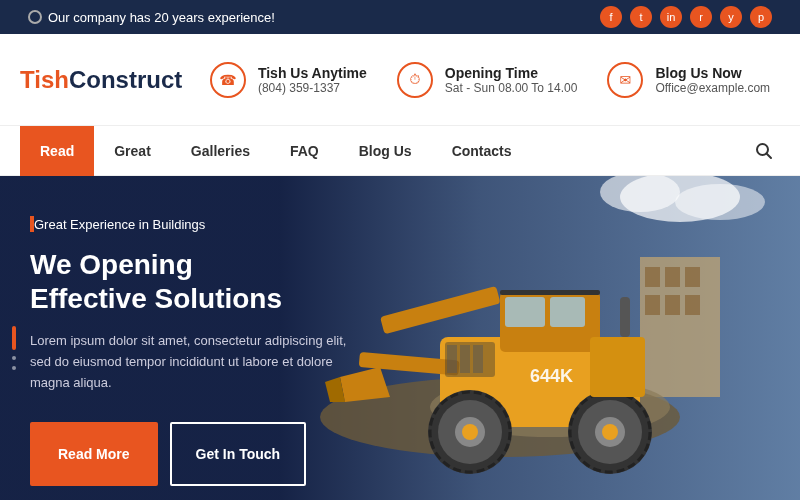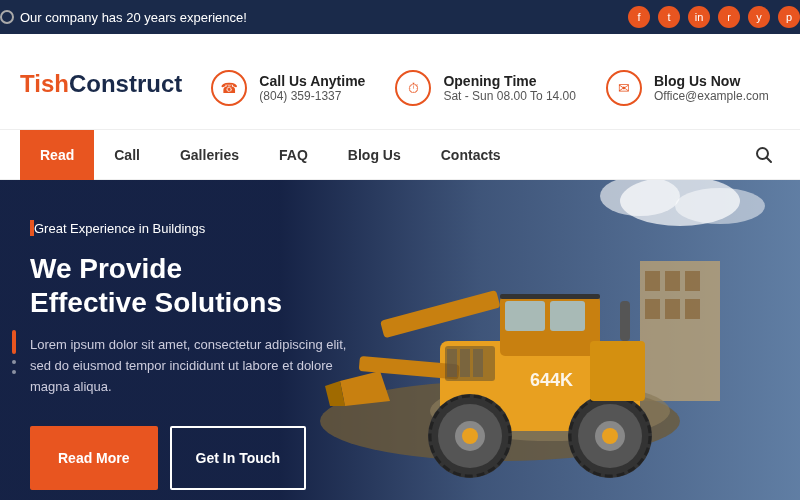--- a/index.html
+++ b/index.html
@@ -5,21 +5,21 @@
     * { margin: 0; padding: 0; box-sizing: border-box; }
     body { font-family: Arial, sans-serif; width: 800px; height: 500px; overflow: hidden; }
 
     
     .top-bar {
       background: #1a2a4a;
       color: white;
       display: flex;
       justify-content: space-between;
       align-items: center;
-      padding: 6px 0;
+      padding: 6px 28px;
       font-size: 13px;
       height: 34px;
     }
     .top-bar-left {
       display: flex;
       align-items: center;
       gap: 6px;
     }
     .top-bar-right {
       display: flex;
@@ -43,25 +43,24 @@
       height: 14px;
       border: 2px solid #aaa;
       border-radius: 50%;
       display: inline-block;
     }
 
     
     .contact-bar {
       background: white;
       display: flex;
-      align-items: flex-start;
+      align-items: center;
       padding: 12px 20px;
-      height: 72px;
+      height: 92px;
       border-bottom: 1px solid #eee;
-      margin-top: 24px;
     }
     .logo {
       flex: 0 0 180px;
       font-size: 24px;
       font-weight: bold;
     }
     .logo-tish { color: #e85520; }
     .logo-construct { color: #1a2a4a; }
 
     .contact-items {
@@ -285,21 +284,21 @@
 </div>
 
 <div class="contact-bar">
   <div class="logo">
     <span class="logo-tish">Tish</span><span class="logo-construct">Construct</span>
   </div>
   <div class="contact-items">
     <div class="contact-item">
       <div class="contact-icon">☎</div>
       <div>
-        <div class="contact-title">Call Us Anytime</div>
+        <div class="contact-title">Tish Us Anytime</div>
         <div class="contact-sub">(804) 359-1337</div>
       </div>
     </div>
     <div class="contact-item">
       <div class="contact-icon">⏱</div>
       <div>
         <div class="contact-title">Opening Time</div>
         <div class="contact-sub">Sat - Sun 08.00 To 14.00</div>
       </div>
     </div>
@@ -309,21 +308,21 @@
         <div class="contact-title">Blog Us Now</div>
         <div class="contact-sub">Office@example.com</div>
       </div>
     </div>
   </div>
 </div>
 
 <div class="navbar">
   <div class="nav-items">
     <div class="nav-item active">Read</div>
-    <div class="nav-item">Call</div>
+    <div class="nav-item">Great</div>
     <div class="nav-item">Galleries</div>
     <div class="nav-item">FAQ</div>
     <div class="nav-item">Blog Us</div>
     <div class="nav-item">Contacts</div>
   </div>
   <div class="nav-search">
     <svg width="18" height="18" viewBox="0 0 18 18" fill="none">
       <circle cx="7.5" cy="7.5" r="5.5" stroke="#333" stroke-width="2"></circle>
       <line x1="11.5" y1="11.5" x2="16" y2="16" stroke="#333" stroke-width="2" stroke-linecap="round"></line>
     </svg>
@@ -401,21 +400,21 @@
     <div class="dot"></div>
     <div class="dot"></div>
   </div>
 
   <div class="hero-content">
     <div class="hero-tag">
       <span class="hero-tag-bar"></span>
       <span>Great Experience in Buildings</span>
     </div>
     <div class="hero-title">
-      <span>We Provide</span><br>
+      <span>We Opening</span><br>
       <span>Effective Solutions</span>
     </div>
     <p class="hero-desc">Lorem ipsum dolor sit amet, consectetur adipiscing elit, sed do eiusmod tempor incididunt ut labore et dolore magna aliqua.</p>
     <div class="hero-buttons">
       <button class="btn-primary">Read More</button>
       <button class="btn-secondary">Get In Touch</button>
     </div>
   </div>
 </div>
 

